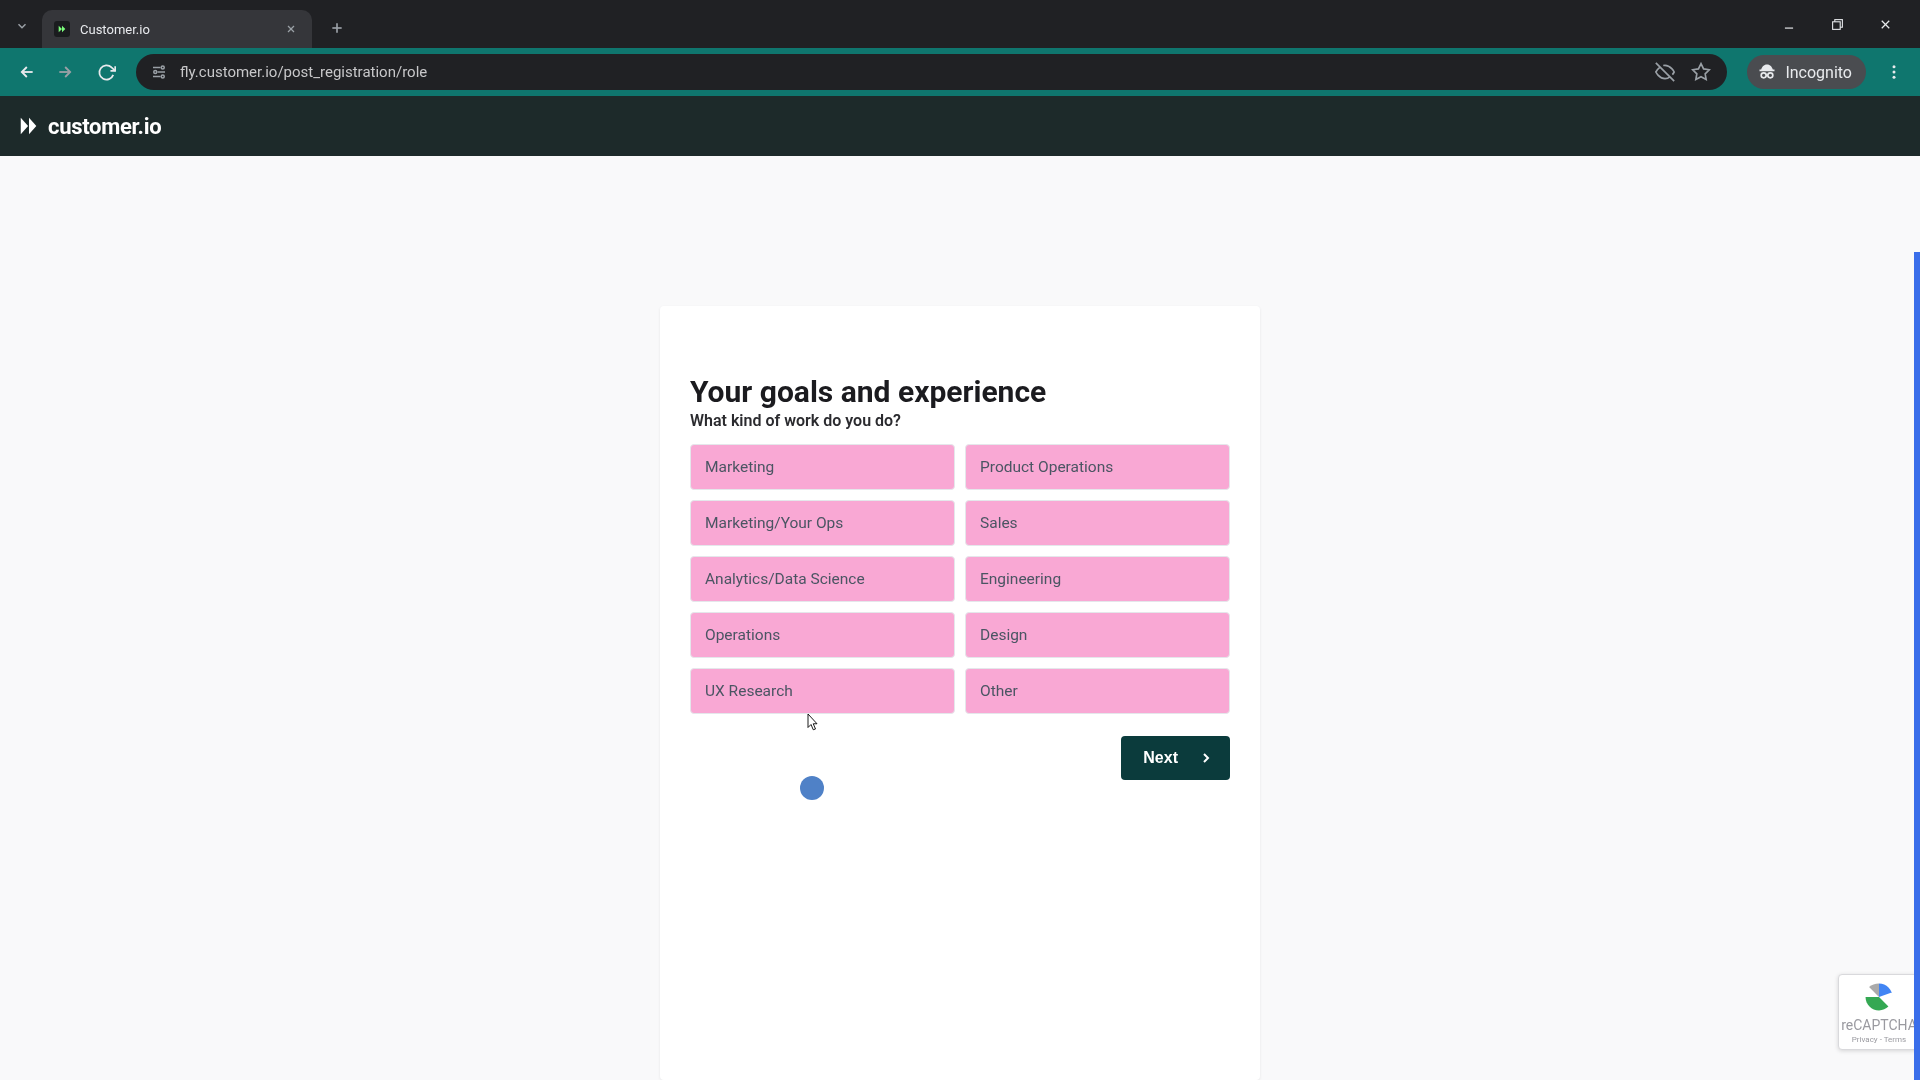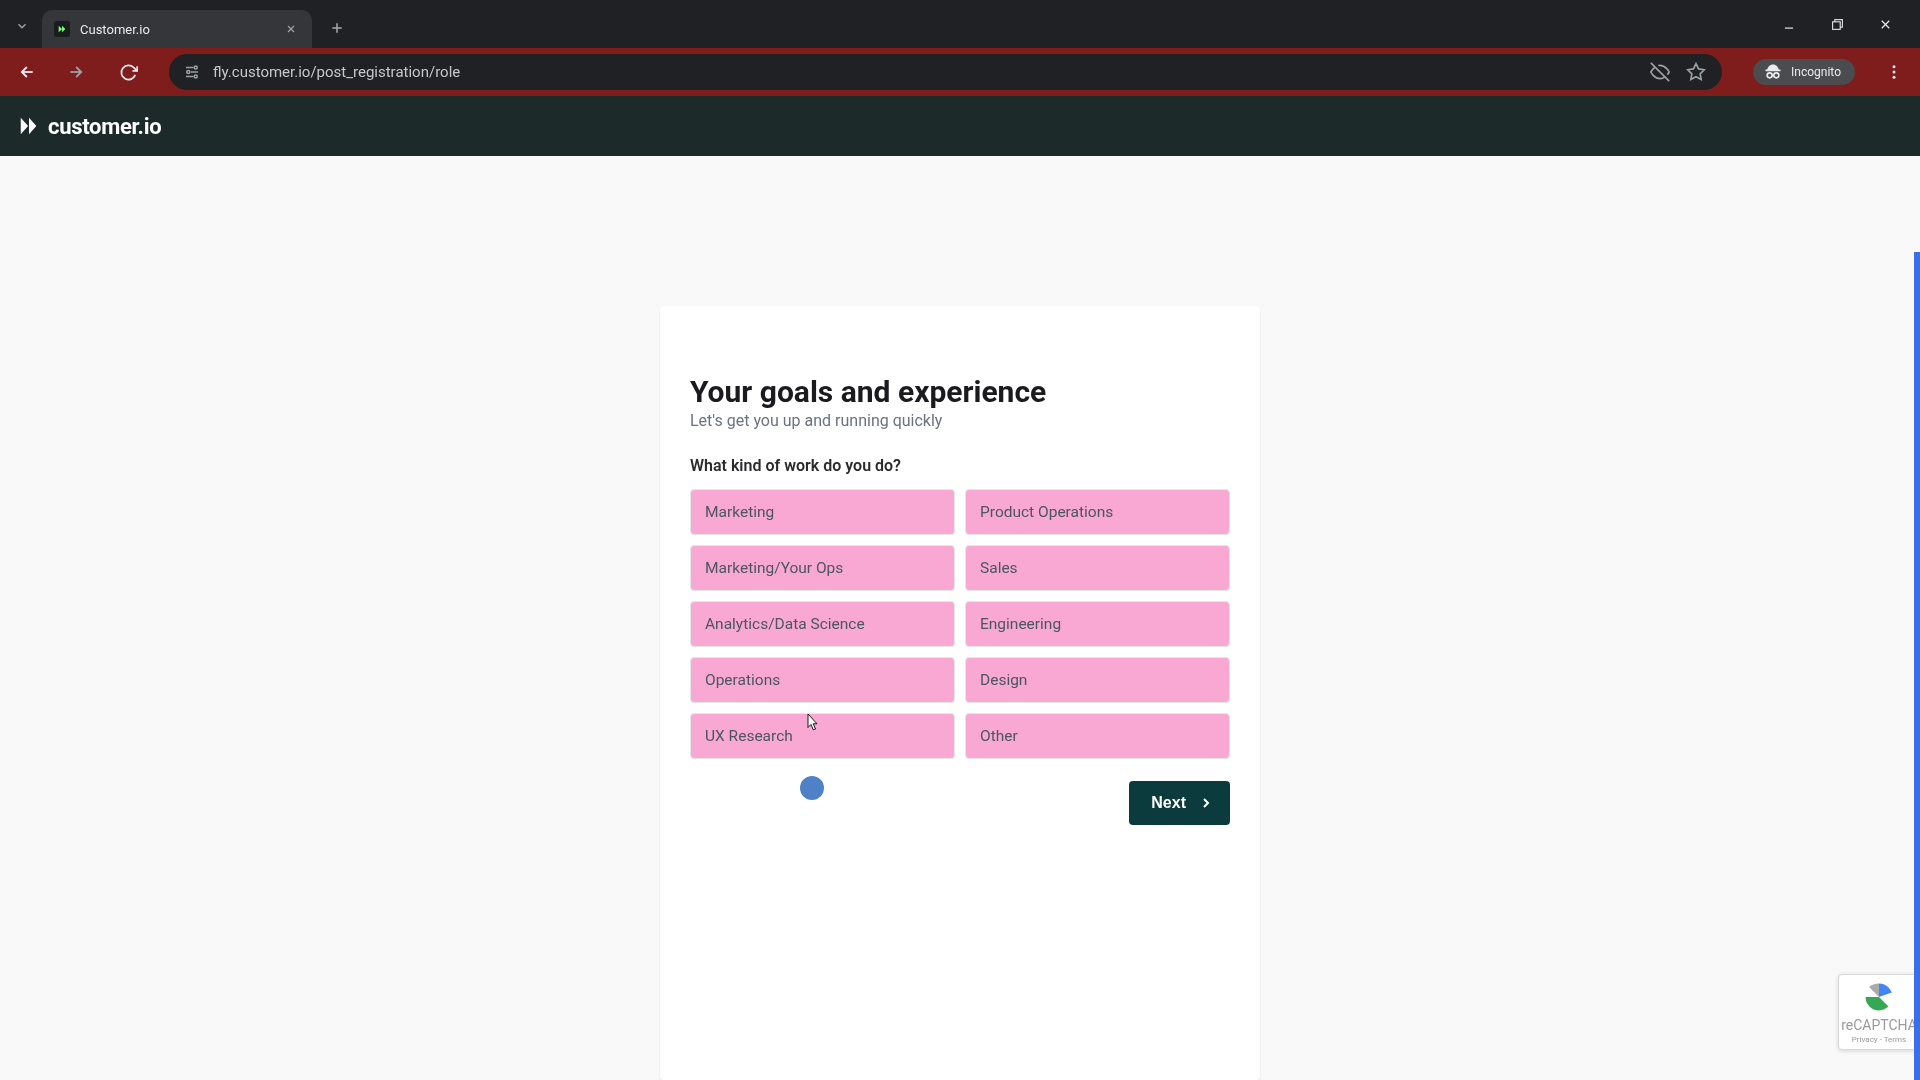--- a/index.html
+++ b/index.html
@@ -98,25 +98,25 @@
     .win-ctrl {
       width: 30px;
       height: 30px;
       display: flex;
       align-items: center;
       justify-content: center;
     }
 
     .toolbar {
       height: 48px;
-      background: #7f1d1d;
+      background: #0f766e;
       display: flex;
       align-items: center;
       padding: 0 10px;
-      gap: 19px;
+      gap: 8px;
     }
     .nav-btn {
       width: 32px;
       height: 32px;
       display: flex;
       align-items: center;
       justify-content: center;
       color: #9aa0a6;
       border-radius: 50%;
     }
@@ -145,28 +145,28 @@
     }
     .addr-icon {
       color: #9aa0a6;
       width: 24px;
       display: flex;
       align-items: center;
       justify-content: center;
     }
     .incognito-chip {
       background: #4a4c50;
-      height: 26px;
+      height: 34px;
       border-radius: 17px;
       display: flex;
       align-items: center;
       padding: 0 14px 0 10px;
       gap: 8px;
       color: #e8eaed;
-      font-size: 12px;
+      font-size: 16px;
       margin-left: 6px;
     }
     .menu-btn {
       width: 32px;
       height: 32px;
       display: flex;
       align-items: center;
       justify-content: center;
       color: #e8eaed;
       margin-left: 4px;
@@ -264,21 +264,21 @@
       height: 44px;
       background: #0b3b3c;
       color: #ffffff;
       border: none;
       border-radius: 4px;
       padding: 0 16px 0 22px;
       font-size: 16px;
       font-weight: 600;
       display: flex;
       align-items: center;
-      gap: 12px;
+      gap: 20px;
       cursor: pointer;
     }
 
     
     .cursor-dot {
       position: absolute;
       width: 24px;
       height: 24px;
       background: #4f81c7;
       border-radius: 50%;
@@ -453,21 +453,20 @@
             <path d="M12 3 L20 12 L12 21 Z"></path>
           </svg>
       </span>
       <span class="brand-text">customer.io</span>
     </div>
   </div>
 
   <div class="page-body">
     <div class="card">
       <h1 class="card-heading">Your goals and experience</h1>
-      <p class="card-sub">Let's get you up and running quickly</p>
       <p class="question">What kind of work do you do?</p>
 
       <div class="options">
         <div class="option">
             <span>Marketing</span>
           </div>
         <div class="option">
             <span>Product Operations</span>
           </div>
         <div class="option">

